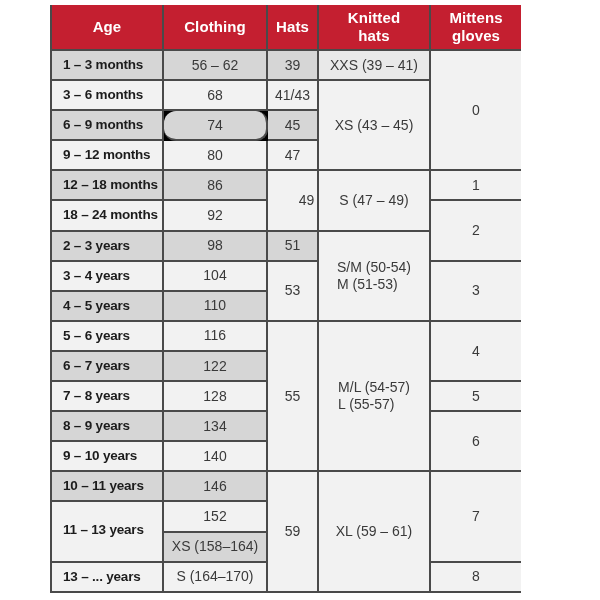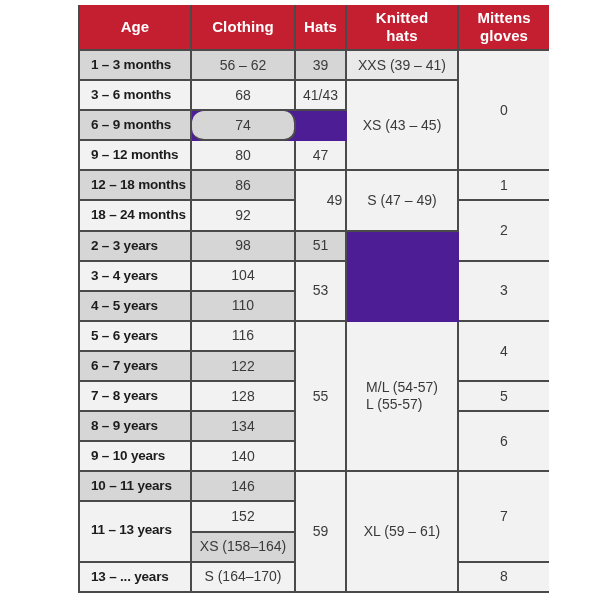--- a/index.html
+++ b/index.html
@@ -12,26 +12,26 @@
     --age-text:#1c1c1c;
   }
   *{box-sizing:border-box;}
   html,body{margin:0;padding:0;}
   body{
     width:600px;height:600px;background:#ffffff;
     font-family:"Liberation Sans","DejaVu Sans",sans-serif;
     position:relative;overflow:hidden;
   }
   .size-table{
-    position:absolute;left:78px;top:5px;
+    position:absolute;left:50px;top:5px;
     display:grid;
     grid-template-columns:112px 104px 51px 112px 90px;
     grid-template-rows:46px repeat(18,30.1px);
     border-left:2px solid var(--border);
-    background:#4c1d95;
+    background:#000000;
   }
   .cell{
     display:flex;align-items:center;justify-content:center;
     border-right:2px solid var(--border);
     border-bottom:2px solid var(--border);
     font-size:14px;color:var(--text);
     line-height:1.2;
     overflow:hidden;
   }
   .header{
@@ -88,31 +88,38 @@
     <div class="cell light" style="grid-area: 13 / 2 / span 1;">128</div>
     <div class="cell dark" style="grid-area: 14 / 2 / span 1;">134</div>
     <div class="cell light" style="grid-area: 15 / 2 / span 1;">140</div>
     <div class="cell dark" style="grid-area: 16 / 2 / span 1;">146</div>
     <div class="cell light" style="grid-area: 17 / 2 / span 1;">152</div>
     <div class="cell dark" style="grid-area: 18 / 2 / span 1;">XS (158–164)</div>
     <div class="cell light" style="grid-area: 19 / 2 / span 1;">S (164–170)</div>
     <div class="cell header" style="grid-area: 1 / 3;">Hats</div>
     <div class="cell dark" style="grid-area: 2 / 3 / span 1;">39</div>
     <div class="cell light" style="grid-area: 3 / 3 / span 1;">41/43</div>
+    <div class="cell dark" style="grid-area: 4 / 3 / span 1;">45</div>
     <div class="cell light" style="grid-area: 5 / 3 / span 1;">47</div>
     <div class="cell light" style="grid-area: 6 / 3 / span 2; padding-left: 28px;">49</div>
     <div class="cell dark" style="grid-area: 8 / 3 / span 1;">51</div>
     <div class="cell light" style="grid-area: 9 / 3 / span 2;">53</div>
     <div class="cell light" style="grid-area: 11 / 3 / span 5;">55</div>
     <div class="cell light" style="grid-area: 16 / 3 / span 4;">59</div>
     <div class="cell header" style="grid-area: 1 / 4;">Knitted
 hats</div>
     <div class="cell mid" style="grid-area: 2 / 4 / span 1;">XXS (39 – 41)</div>
     <div class="cell light" style="grid-area: 3 / 4 / span 3;">XS (43 – 45)</div>
     <div class="cell light" style="grid-area: 6 / 4 / span 2;">S (47 – 49)</div>
+    <div class="cell light" style="grid-area: 8 / 4 / span 3;">
+      <div class="lines">
+        <div>S/M (50-54)</div>
+        <div>M (51-53)</div>
+      </div>
+    </div>
     <div class="cell light" style="grid-area: 11 / 4 / span 5;">
       <div class="lines">
         <div>M/L (54-57)</div>
         <div>L (55-57)</div>
       </div>
     </div>
     <div class="cell light" style="grid-area: 16 / 4 / span 4;">XL (59 – 61)</div>
     <div class="cell header no-right" style="grid-area: 1 / 5;">Mittens
 gloves</div>
     <div class="cell light no-right" style="grid-area: 2 / 5 / span 4;">0</div>

